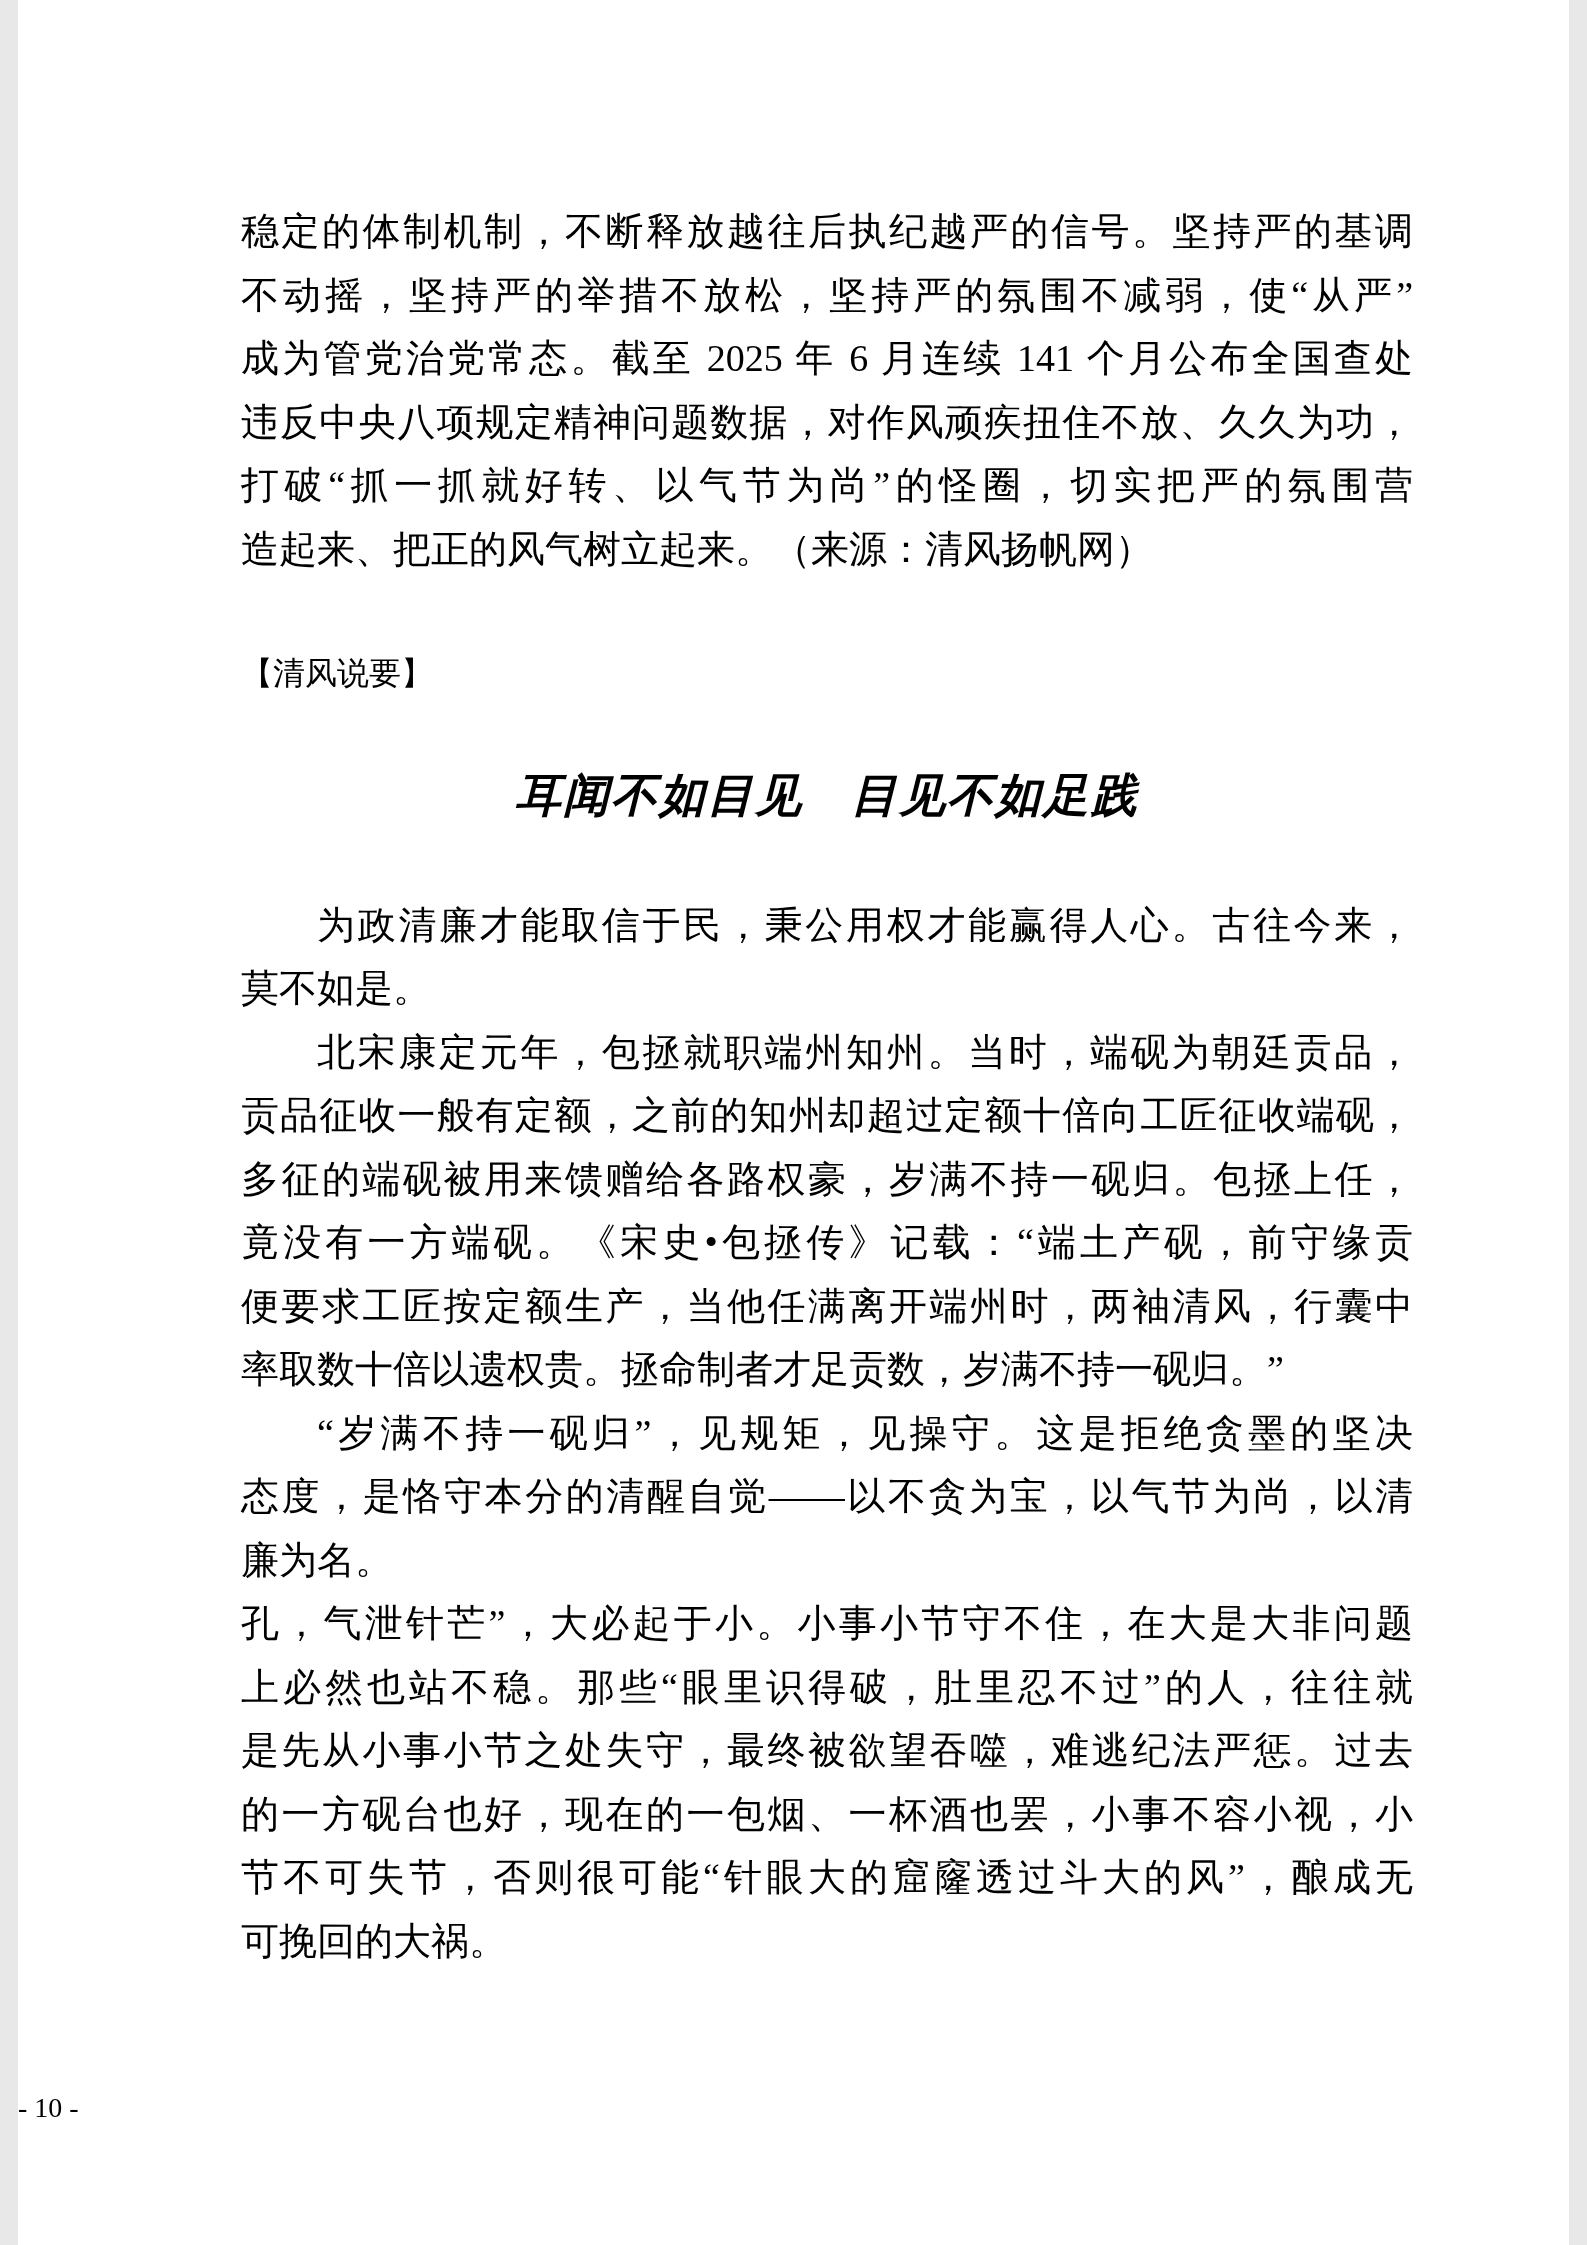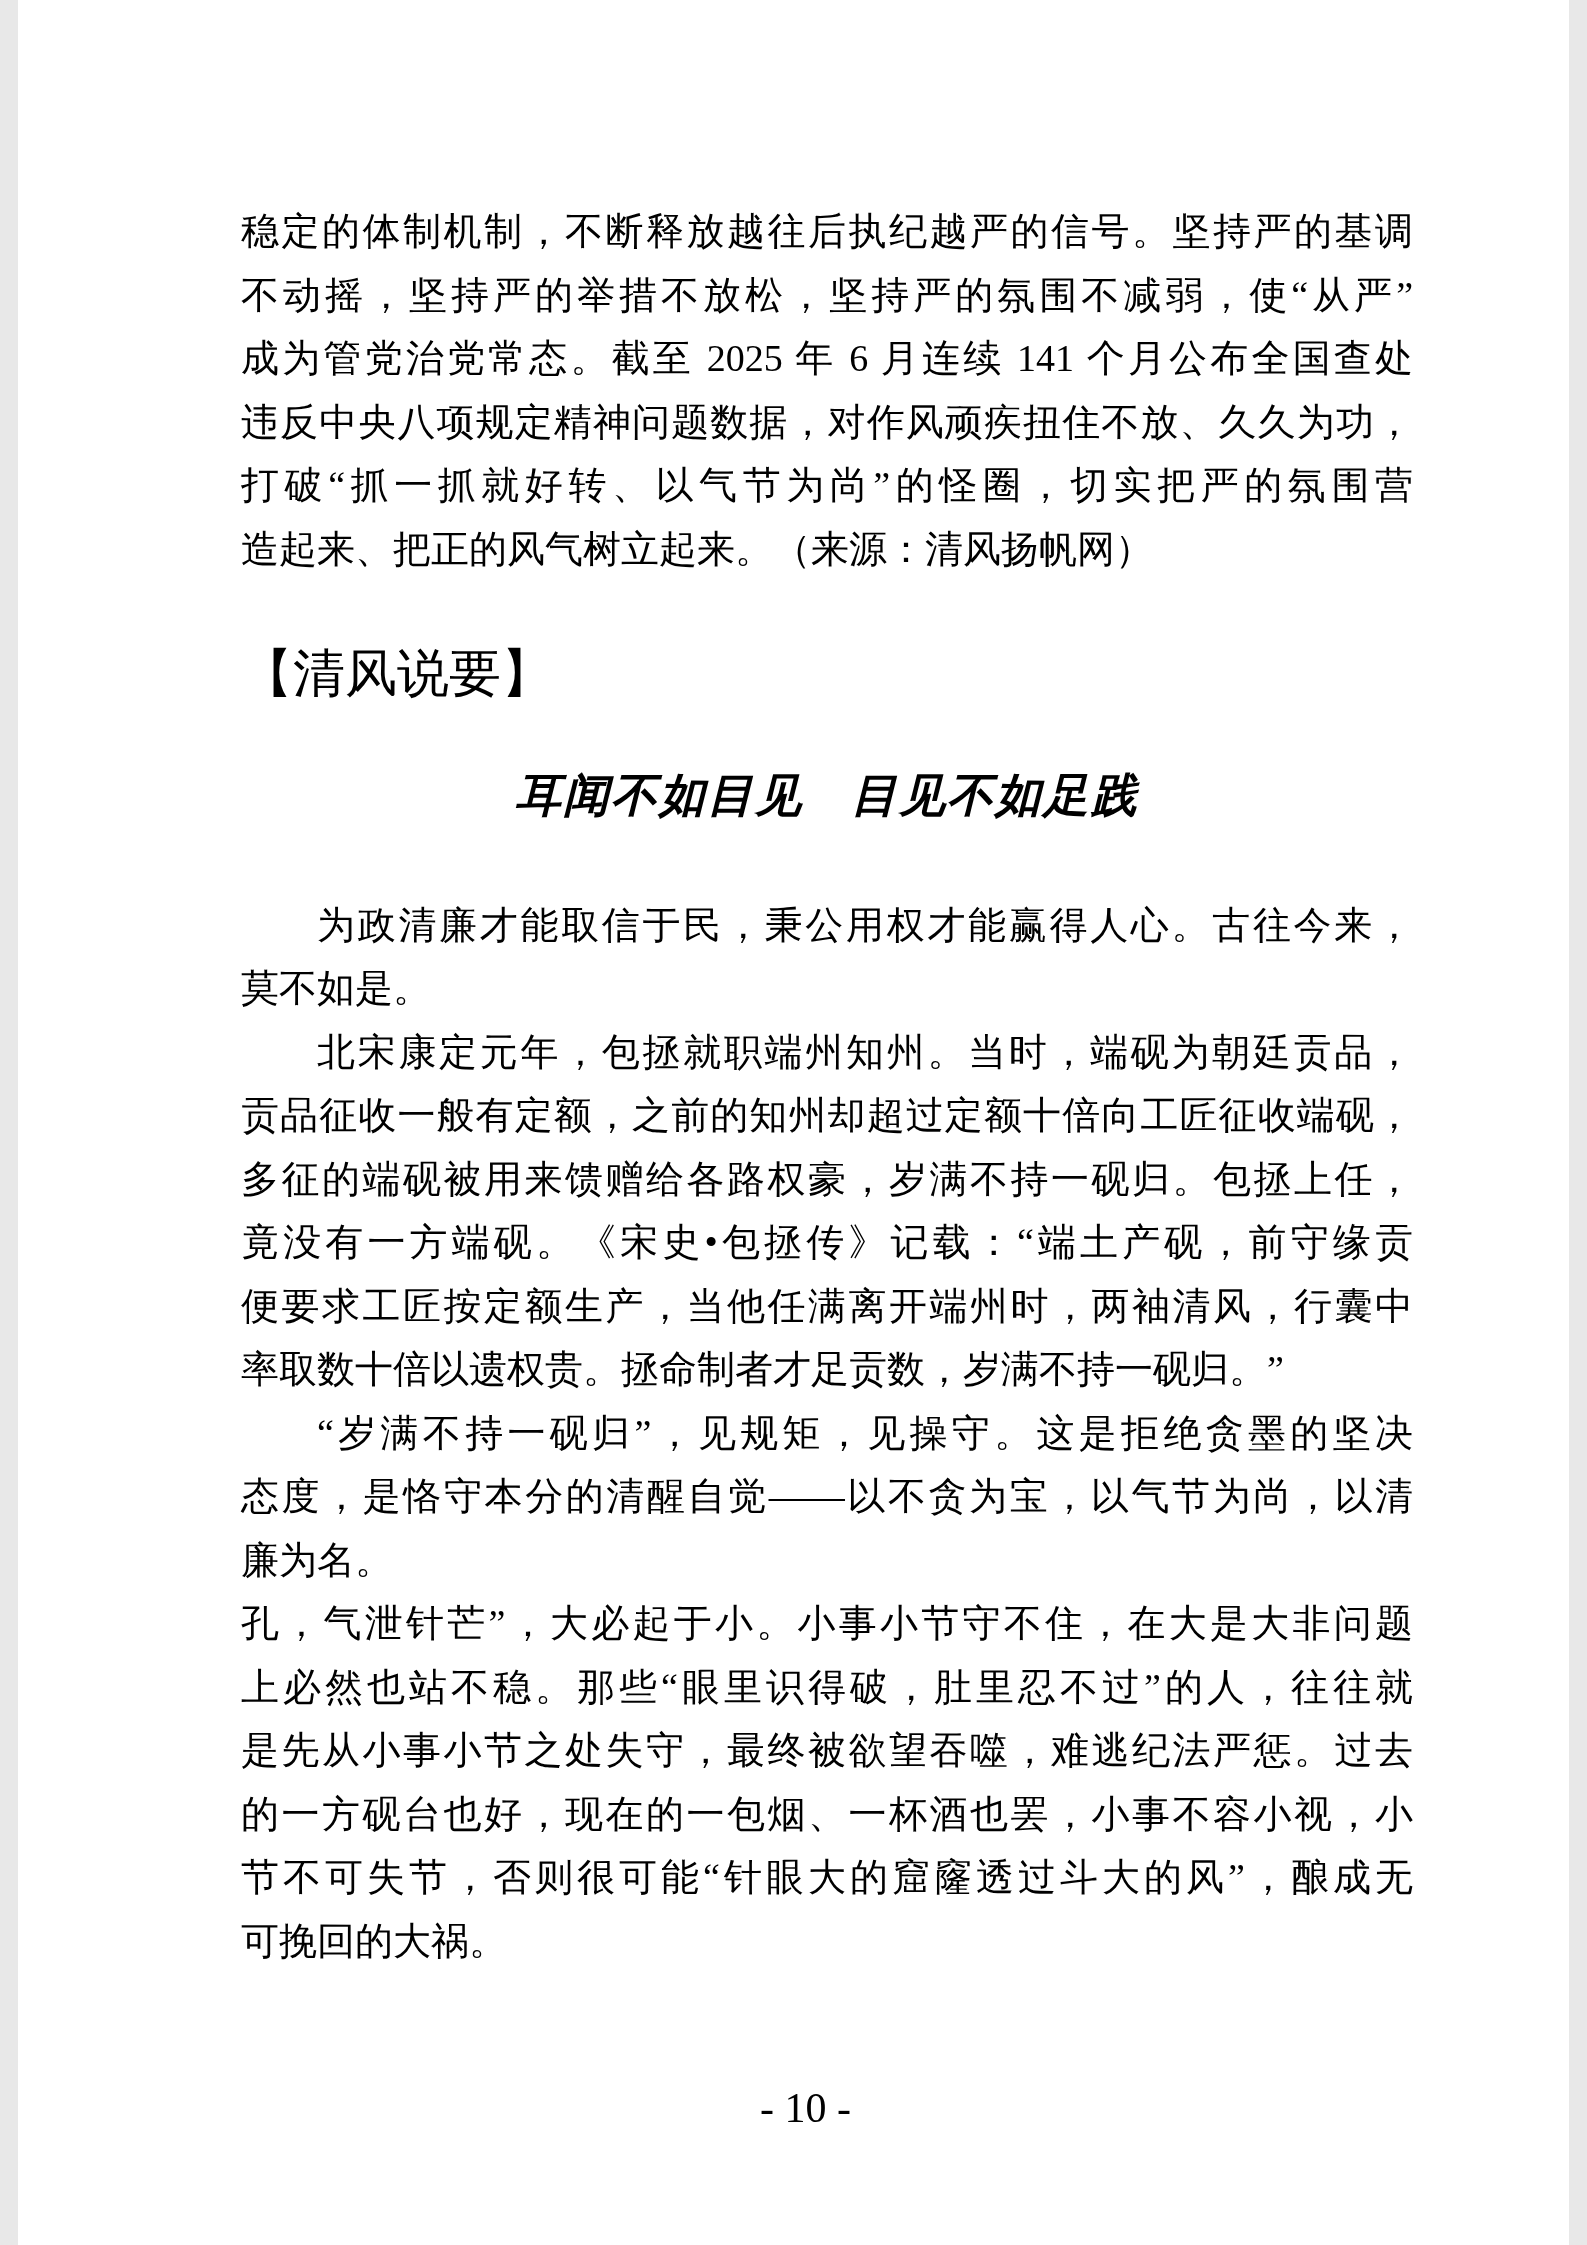--- a/index.html
+++ b/index.html
@@ -30,43 +30,42 @@
   }
   .line.last{
     text-align-last:left;
     white-space:normal;
   }
   .para .line.first-indent{
     text-indent:2em;
   }
   .section-header{
     margin-top:61px;
-    font-size:52px;
+    font-size:32px;
     height:63.5px;
     line-height:63.5px;
     text-align:right;
     text-align-last:left;
   }
   .article-title{
     margin:55px 0 63px 0;
     font-size:46px;
     font-weight:700;
     line-height:70px;
     height:70px;
     text-align:center;
     letter-spacing:2px;
     font-style:italic;
   }
   .footer{
     position:absolute;
     top:2086px;
-    left:12px;
+    left:0;
     width:100%;
-    text-align:center;
-    font-size:42px;
+    font-size:28px;
     line-height:44px;
   }
 </style>
 </head>
 <body>
 
 <div class="page">
   <div class="text-block">
 
     <section class="para no-indent">

